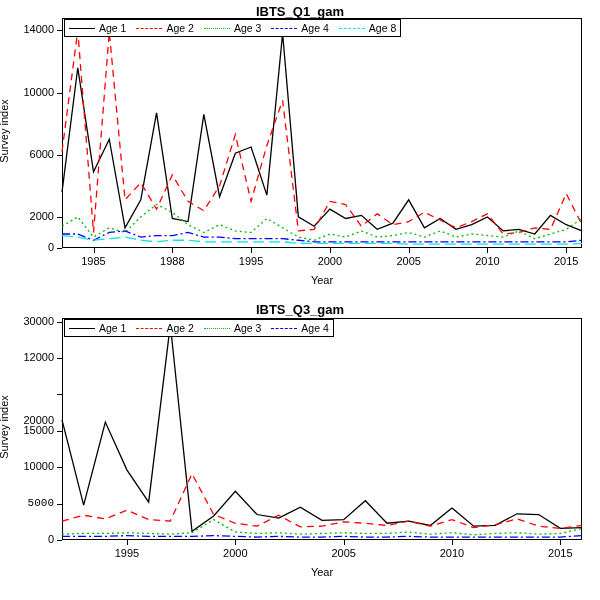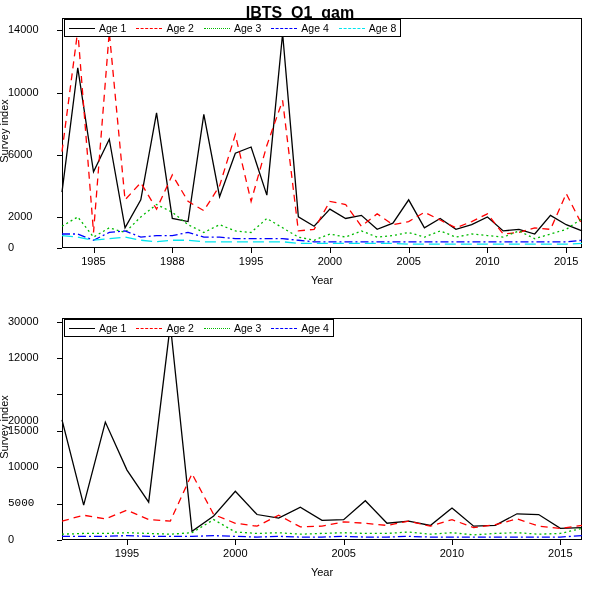--- a/index.html
+++ b/index.html
@@ -25,21 +25,21 @@
     width: 600px;
   }
   #panel-top { top: 0; height: 290px; }
   #panel-bottom { top: 298px; height: 302px; }
 
   .plot-title {
     position: absolute;
     left: 0;
     width: 600px;
     text-align: center;
-    font-size: 16px;
+    font-size: 13px;
     font-weight: bold;
     font-family: "Liberation Sans", sans-serif;
   }
   .ylab {
     position: absolute;
     font-size: 11px;
     transform-origin: 50% 50%;
     transform: rotate(-90deg);
     white-space: nowrap;
   }
@@ -57,21 +57,21 @@
   }
   .tick {
     position: absolute;
     background: #000000;
   }
   .ticklabel {
     position: absolute;
     font-size: 11px;
     white-space: nowrap;
   }
-  .ticklabel.y { }
+  .ticklabel.y { text-align: right; }
   .ticklabel.x { text-align: center; }
 
   svg.series { position: absolute; left: 0; top: 0; overflow: visible; }
 
   .legend {
     position: absolute;
     box-sizing: border-box;
     border: 1px solid #000000;
     background: #ffffff;
     display: flex;
@@ -156,20 +156,21 @@
           <span class="legend-label">Age 4</span>
         </div>
         <div class="legend-item">
           <div class="legend-line" style="border-top-color: rgb(0, 229, 238); border-top-style: dashed;"></div>
           <span class="legend-label">Age 8</span>
         </div>
       </div>
   </div>
 
   <div class="panel" id="panel-bottom">
+    <div class="plot-title" style="top:4px;">IBTS_Q3_gam</div>
     <div class="ylab" id="ylab-bottom" style="width: 222px; left: -107px; top: 123px; text-align: center;">Survey index</div>
     <div class="xlab" id="xlab-bottom" style="left: 62px; width: 520px; top: 268px;">Year</div>
     <div class="frame" id="frame-bottom" style="left: 62px; top: 20px; width: 520px; height: 222px;"></div>
     <div id="axes-bottom">
         <div class="tick" style="left: 57px; top: 242px; width: 5px; height: 1px;"></div>
         <div class="ticklabel y" style="width: 46px; left: 8px; top: 235px;">0</div>
         <div class="tick" style="left: 57px; top: 206px; width: 5px; height: 1px;"></div>
         <div class="ticklabel y" style="width: 46px; left: 8px; top: 198.607px; font-family: Liberation Mono, monospace;">5000</div>
         <div class="tick" style="left: 57px; top: 169px; width: 5px; height: 1px;"></div>
         <div class="ticklabel y" style="width: 46px; left: 8px; top: 162.213px;">10000</div>

